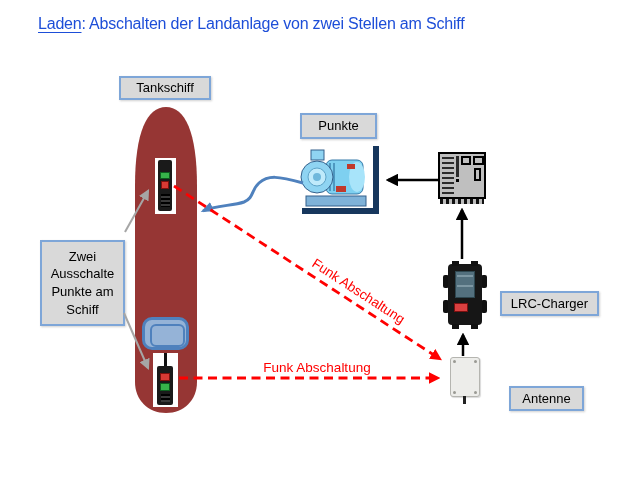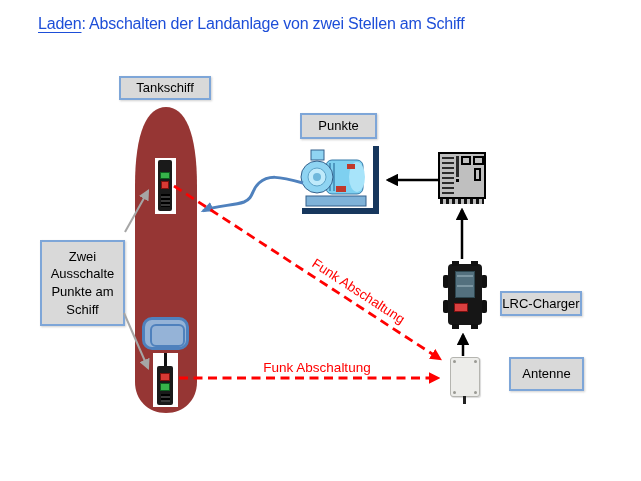--- a/index.html
+++ b/index.html
@@ -16,22 +16,22 @@
   
   .lbl{
     position:absolute;background:#D9D9D9;border:2px solid #7EA6D8;box-sizing:border-box;
     display:flex;align-items:center;justify-content:center;text-align:center;
     font-size:13px;line-height:1.35;box-shadow:1px 1px 2px rgba(120,120,120,.35);
   }
   #lbl-tank{left:119px;top:76px;width:92px;height:24px;}
   #lbl-zwei{left:40px;top:230px;width:85px;height:86px;padding:12px;margin-top:10px;}
   #lbl-pumpe{left:300px;top:113px;width:77px;height:26px;}
   #lbl-steuerung{left:505px;top:167px;width:84px;height:27px;}
-  #lbl-lrc{left:500px;top:291px;width:82px;height:25px;}
-  #lbl-antenne{left:509px;top:357px;width:75px;height:34px;}
+  #lbl-lrc{left:500px;top:291px;width:99px;height:25px;}
+  #lbl-antenne{left:509px;top:386px;width:75px;height:25px;}
   
   .layer{position:absolute;left:0;top:0;width:641px;height:481px;pointer-events:none;}
   
   #deck{
     position:absolute;left:142px;top:317px;width:47px;height:33px;box-sizing:border-box;
     background:#95B3D7;border:3px solid #4F81BD;border-radius:10px;
   }
   #deck .inner{
     position:absolute;left:5px;top:4px;width:31px;height:19px;
     border:2px solid #4F81BD;border-radius:6px;

